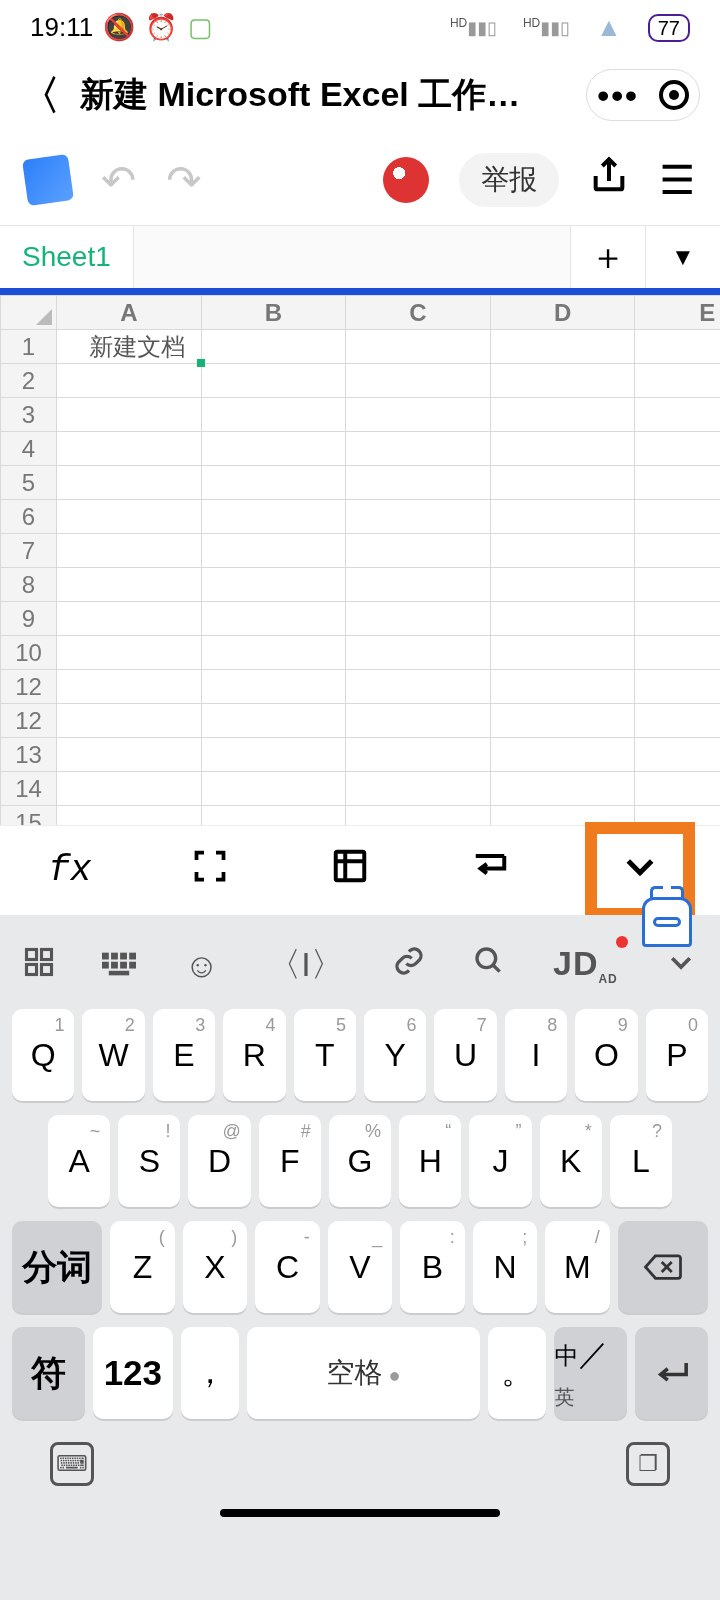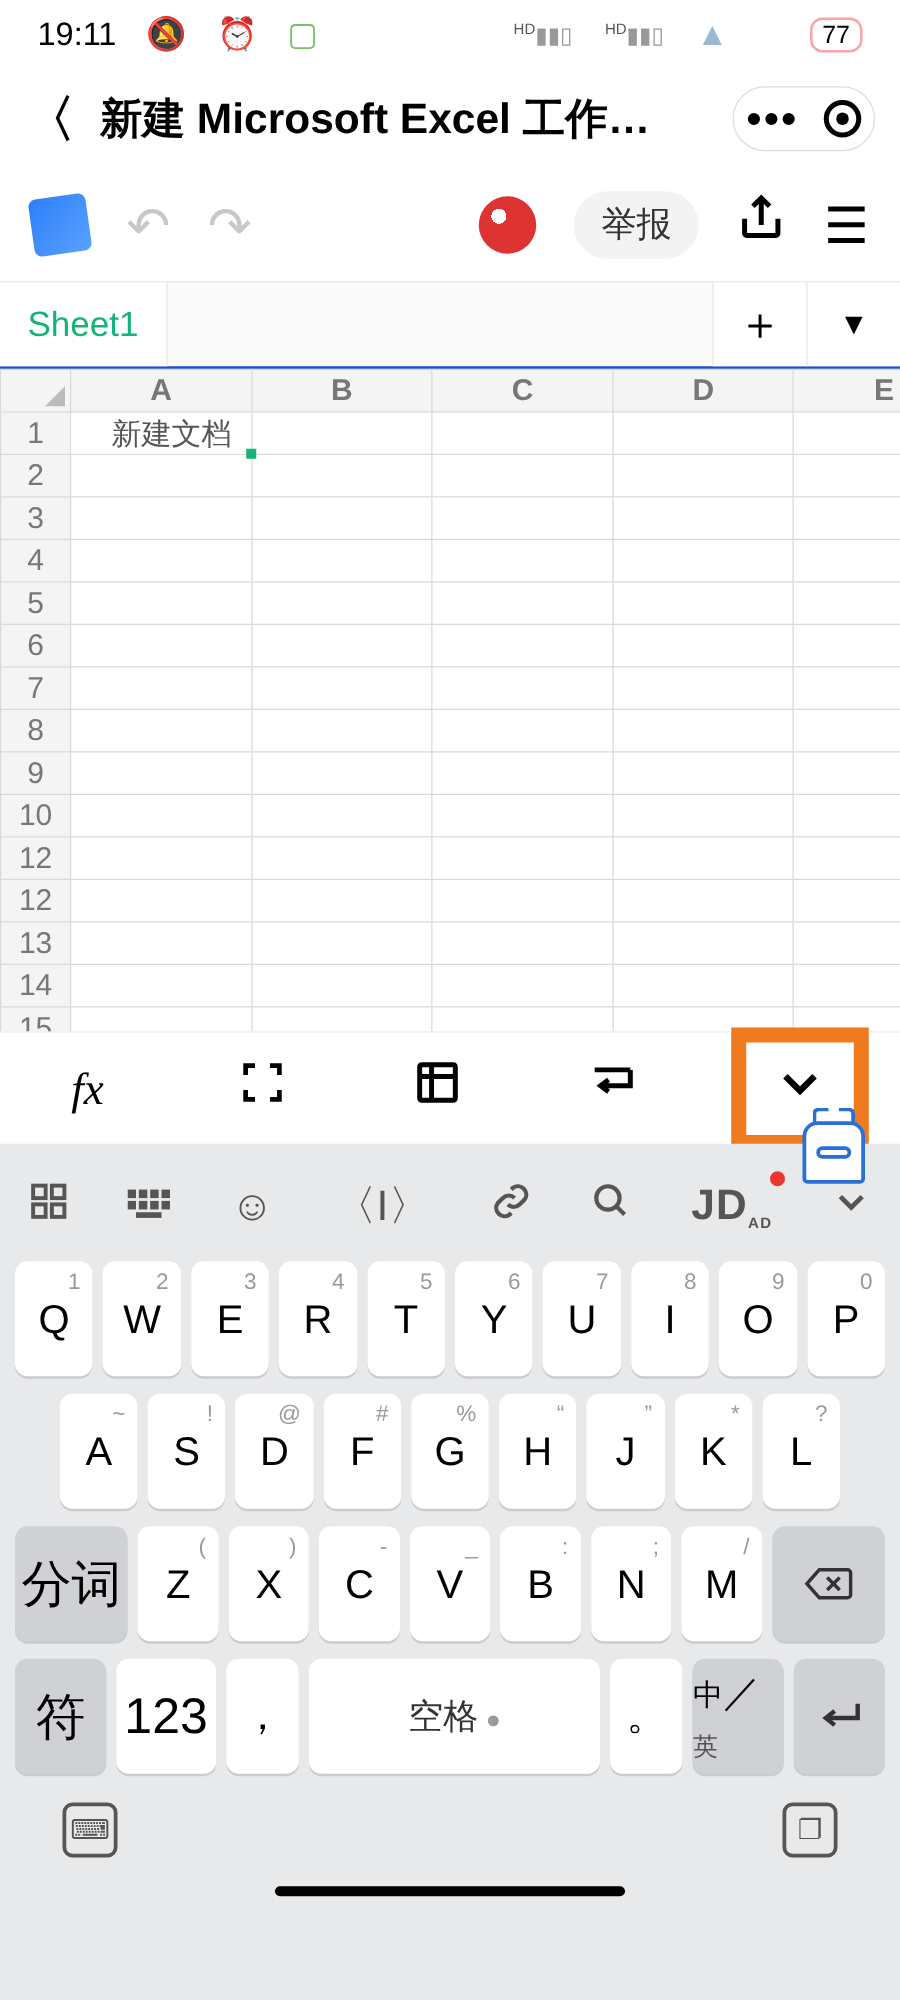--- a/index.html
+++ b/index.html
@@ -1,22 +1,22 @@
 <!DOCTYPE html>
 <html><head>
 <meta charset="utf-8">
 <style>
   * { box-sizing: border-box; margin: 0; padding: 0; }
   html, body { width: 720px; height: 1600px; font-family: -apple-system, "Helvetica Neue", Arial, sans-serif; background: #fff; overflow: hidden; }
 
   
   .status-bar { height: 55px; display: flex; align-items: center; justify-content: space-between; padding: 0 30px; font-size: 26px; color:#000; }
-  .status-left { display:flex; align-items:center; gap:24px;}
+  .status-left { display:flex; align-items:center; gap:10px;}
   .status-right { display:flex; align-items:center; gap:26px;}
-  .battery { border:2px solid #fca5a5; border-radius:10px; padding:0 8px; font-size:20px; line-height:24px;margin-left:39px; }
+  .battery { border:2px solid #4c1d95; border-radius:10px; padding:0 8px; font-size:20px; line-height:24px; }
   .sig {font-size:18px; color:#999;}
   .sig sup{font-size:12px; color:#555;}
 
   
   .title-bar { height: 80px; display:flex; align-items:center; padding:0 20px; gap:20px;}
   .back-icon { font-size:40px; font-weight:bold;}
   .title-text { flex:1; font-size:34px; font-weight:700; white-space:nowrap; overflow:hidden; text-overflow:ellipsis;}
   .pill { border:1px solid #ddd; border-radius:40px; height:52px; display:flex; align-items:center; padding:0 10px; gap:20px;}
   .dot3 { font-size:34px; letter-spacing:2px; font-weight:bold;}
   .target { width:30px; height:30px; border:4px solid #000; border-radius:50%; display:flex; align-items:center; justify-content:center;}
@@ -25,41 +25,41 @@
   
   .toolbar { height:90px; display:flex; align-items:center; padding:0 25px; gap:30px;}
   .logo-icon { width:46px; height:46px; background:linear-gradient(135deg,#2d7ff9,#5aa0ff); transform:rotate(-8deg); border-radius:6px;}
   .undo,.redo { font-size:42px; color:#c8c8c8;}
   .spacer{flex:1;}
   .avatar{width:46px;height:46px;border-radius:50%;background:radial-gradient(circle at 35% 35%, #fff 0 6px, #d33 6px);}
   .report-btn{background:#f3f3f3;border-radius:30px;padding:8px 22px;font-size:28px;color:#333;}
   .share-icon,.menu-icon{font-size:40px;}
 
   
-  .sheet-tabs{height:70px;display:flex;align-items:stretch;border-top:1px solid #e5e5e5;border-bottom:2px solid #1d4ed8;background:#fafafa;}
+  .sheet-tabs{height:70px;display:flex;align-items:stretch;border-top:1px solid #e5e5e5;border-bottom:7px solid #1d4ed8;background:#fafafa;}
   .sheet-tab{display:flex;align-items:center;padding:0 22px;font-size:28px;color:#14b478;background:#fff;border-right:1px solid #e5e5e5;}
   .sheet-spacer{flex:1;}
   .sheet-add,.sheet-drop{width:75px;display:flex;align-items:center;justify-content:center;font-size:36px;border-left:1px solid #e5e5e5;background:#fff;}
   .sheet-drop{font-size:24px;}
 
   
   .grid-wrap{height:530px;overflow:hidden;}
   table.grid{border-collapse:collapse;table-layout:fixed;width:780px;}
   table.grid th, table.grid td{border:1px solid #d9d9d9;height:34px;font-size:24px;text-align:center;color:#555;background:#fff;}
   table.grid th{background:#f4f4f4;color:#777;}
   table.grid th.corner{width:56px;background:#f4f4f4;position:relative;}
   table.grid th.corner::after{content:"";position:absolute;right:4px;bottom:4px;border-style:solid;border-width:0 0 16px 16px;border-color:transparent transparent #bbb transparent;}
   table.grid th.rowh{width:56px;background:#f4f4f4;text-align:center;font-weight:normal;}
   td.sel{border:2px solid #14b478;color:#000;text-align:left;padding-left:17px;position:relative;}
   td.sel::after{content:"";position:absolute;right:-4px;bottom:-4px;width:8px;height:8px;background:#14b478;}
 
   
   .bottom-bar{height:90px;display:flex;align-items:center;justify-content:space-around;border-top:1px solid #eee;}
   .bottom-bar .bt{font-size:36px;width:90px;text-align:center;}
-  .fx{font-style:italic;font-family:Liberation Serif, serif;font-size:38px;}
+  .fx{font-style:italic;font-family:Liberation Mono, monospace;font-size:38px;}
   .drop-box{border:12px solid #f07b1f;width:110px;height:98px;display:flex;align-items:center;justify-content:center;}
   .drop-box span{font-size:40px;}
 
   
   .kbd-wrap{background:#e8e9eb;flex:1;display:flex;flex-direction:column;position:relative;height:755px;}
   .kbd-float{position:absolute;top:-18px;right:28px;width:50px;height:50px;border:3px solid #2a6fd6;border-radius:12px 12px 4px 4px;display:flex;align-items:center;justify-content:center;background:#fff;}
   .kbd-float::before{content:"";position:absolute;top:-14px;left:5px;width:10px;height:10px;border:3px solid #2a6fd6;border-bottom:none;border-right:none;border-radius:5px 0 0 0;}
   .kbd-float::after{content:"";position:absolute;top:-14px;right:5px;width:10px;height:10px;border:3px solid #2a6fd6;border-bottom:none;border-left:none;border-radius:0 5px 0 0;}
   .kbd-float .eye{width:28px;height:10px;border:3px solid #2a6fd6;border-radius:6px;}
 
@@ -68,21 +68,21 @@
   .jd{font-family:Arial;font-weight:bold;font-size:30px;letter-spacing:1px;}
   .jd .dot{position:absolute;top:-8px;right:-10px;width:12px;height:12px;background:#e33;border-radius:50%;}
   .jd sub{font-size:12px;vertical-align:sub;}
 
   .row{display:flex;gap:8px;padding:0 12px;margin-top:14px;}
   .key{flex:1;background:#fff;border-radius:10px;box-shadow:0 2px 0 rgba(0,0,0,.12);height:92px;display:flex;flex-direction:column;align-items:center;justify-content:center;font-size:32px;color:#000;position:relative;}
   .key .sup{position:absolute;top:6px;right:10px;font-size:18px;color:#9a9a9a;}
   .key.grey{background:#cfd1d4;}
   .key.wide2{flex:1.4;}
   .key.space{flex:3.2;font-size:28px;color:#333;}
-  .key.small-label{font-size:40px;}
+  .key.small-label{font-size:35px;font-weight:bold;}
   .backspace svg{width:40px;height:28px;}
   .lang .top{font-size:24px;} .lang .slash{font-size:30px;} .lang .bot{font-size:20px;color:#555;}
   .mic{font-size:20px;color:#9a9a9a;margin-left:6px;}
 
   .navbar{height:90px;display:flex;align-items:center;justify-content:space-between;padding:0 50px;}
   .nav-icon{width:44px;height:44px;border:3px solid #555;border-radius:8px;display:flex;align-items:center;justify-content:center;color:#555;font-size:22px;}
   .home-ind{width:280px;height:8px;background:#000;border-radius:4px;margin:0 auto 6px;}
 </style>
 </head>
 <body>

